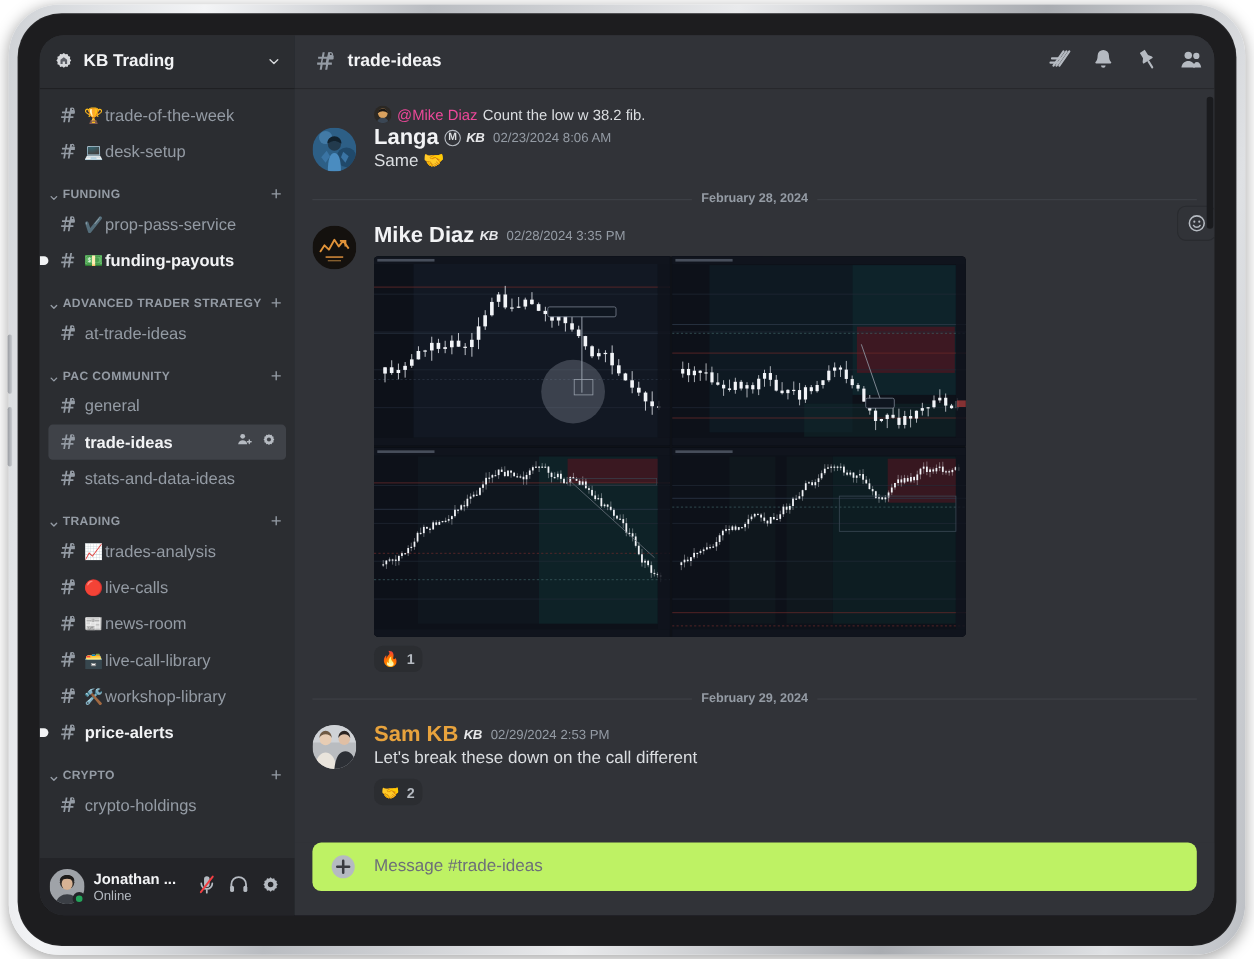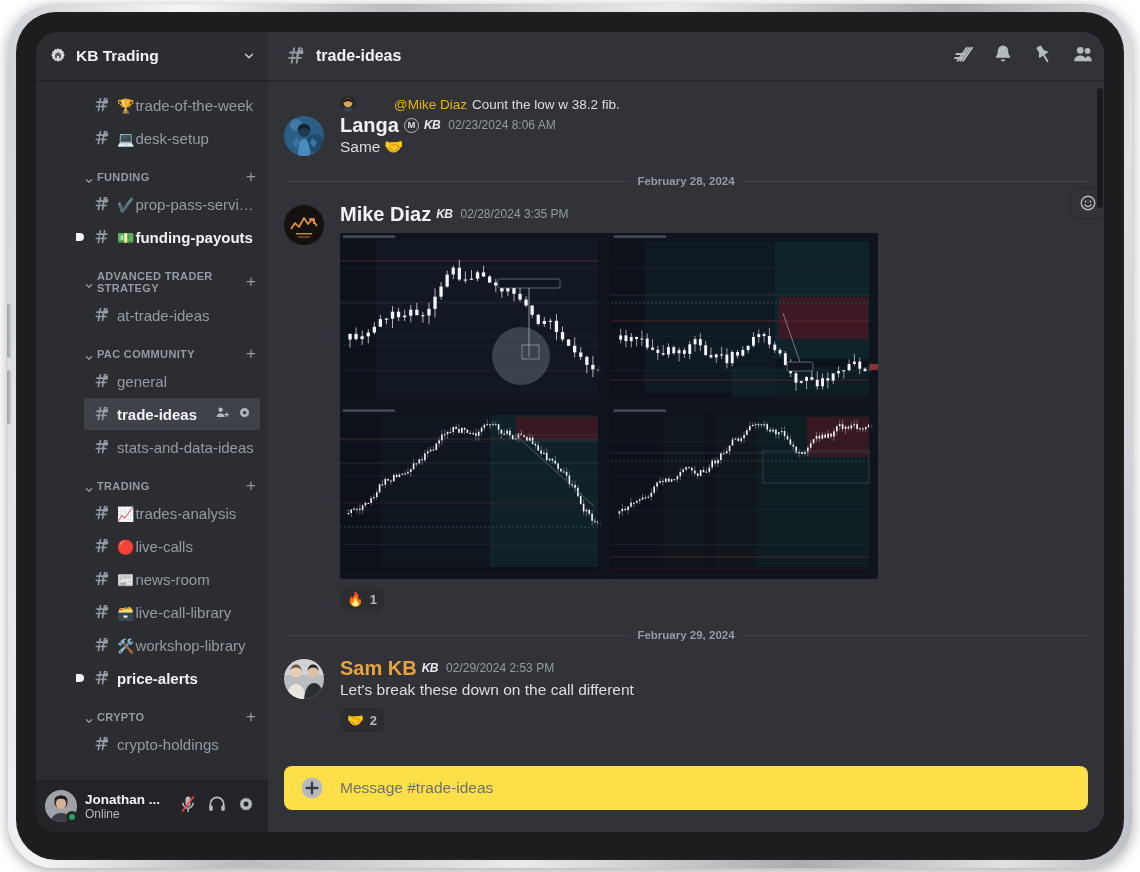--- a/index.html
+++ b/index.html
@@ -53,21 +53,21 @@
     cursor: pointer;
   }
   .guild-icon { width: 18px; height: 18px; flex: 0 0 18px; }
   .guild-name {
     flex: 1; color: #f2f3f5; font-size: 15.5px; font-weight: bold;
     white-space: nowrap; overflow: hidden; text-overflow: ellipsis;
   }
   .chev { width: 14px; height: 14px; flex: 0 0 14px; }
 
   .chan-scroll {
-    flex: 1; overflow: hidden; padding-top: 8px; padding-left: 40px;
+    flex: 1; overflow: hidden; padding-top: 8px;
   }
   .cat {
     display: flex; align-items: center;
     padding: 16px 8px 4px 8px; cursor: pointer;
   }
   .cat-chev { width: 10px; height: 10px; margin-right: 3px; flex:0 0 10px; }
   .cat-name {
     flex: 1; color: #949ba4; font-size: 11px; font-weight: bold;
     letter-spacing: .35px; text-transform: uppercase;
   }
@@ -136,21 +136,21 @@
   }
   .msg-row { position: relative; padding: 2px 48px 2px 16px; }
   .msg-row.grouped-start { margin-top: 14px; }
   .reply-ctx {
     display: flex; align-items: center; gap: 5px;
     margin-left: 56px; margin-bottom: 2px; position: relative;
     font-size: 13.5px; color:#b5bac1;
     white-space: nowrap; overflow: hidden;
   }
   .reply-av { width: 16px; height: 16px; border-radius: 50%; overflow:hidden; flex:0 0 16px;}
-  .reply-name { color:#eab308;margin-left:33px; }
+  .reply-name { color:#ec4899; }
   .reply-text { color:#dbdee1; }
 
   .msg-main { display: flex; gap: 16px; }
   .av-lg { width: 40px; height: 40px; flex: 0 0 40px; border-radius: 50%; overflow: hidden; margin-top: 2px;}
   .msg-body { flex: 1; min-width: 0; }
   .msg-head { display: flex; align-items: center; gap: 5px; line-height: 22px; }
   .author { font-size: 20px; font-weight: bold; color:#f2f3f5; }
   .author.orange { color:#e8a33d; }
   .badge-mod {
     width: 15px; height: 15px; border-radius:50%;
@@ -195,21 +195,21 @@
   .hover-tools {
     position: absolute; right: -2px; top: -14px;
     height: 32px; display:flex; align-items:center; gap:2px;
     background:#313338; border:1px solid #292b2f; border-radius:8px;
     padding: 0 4px;
   }
   .htool { width:26px; height:26px; display:flex; align-items:center; justify-content:center; cursor:pointer;}
 
   .composer-wrap { padding: 0 16px 22px 16px; position: relative; z-index: 2; background:#313338;}
   .composer {
-    height: 44px; border-radius: 8px; background:#fde047;
+    height: 44px; border-radius: 8px; background:#bef264;
     display:flex; align-items:center; padding: 0 16px 0 16px; gap: 16px;
   }
   .plus-btn { width: 24px; height:24px; flex:0 0 24px; cursor:pointer;}
   .composer-ph { color:#6d6f78; font-size:15.5px; }
 
   .vscroll {
     position: absolute; right: 1px; top: 56px; width: 6px; height: 120px;
     border-radius: 3px; background:#1a1b1e;
   }
 </style>

